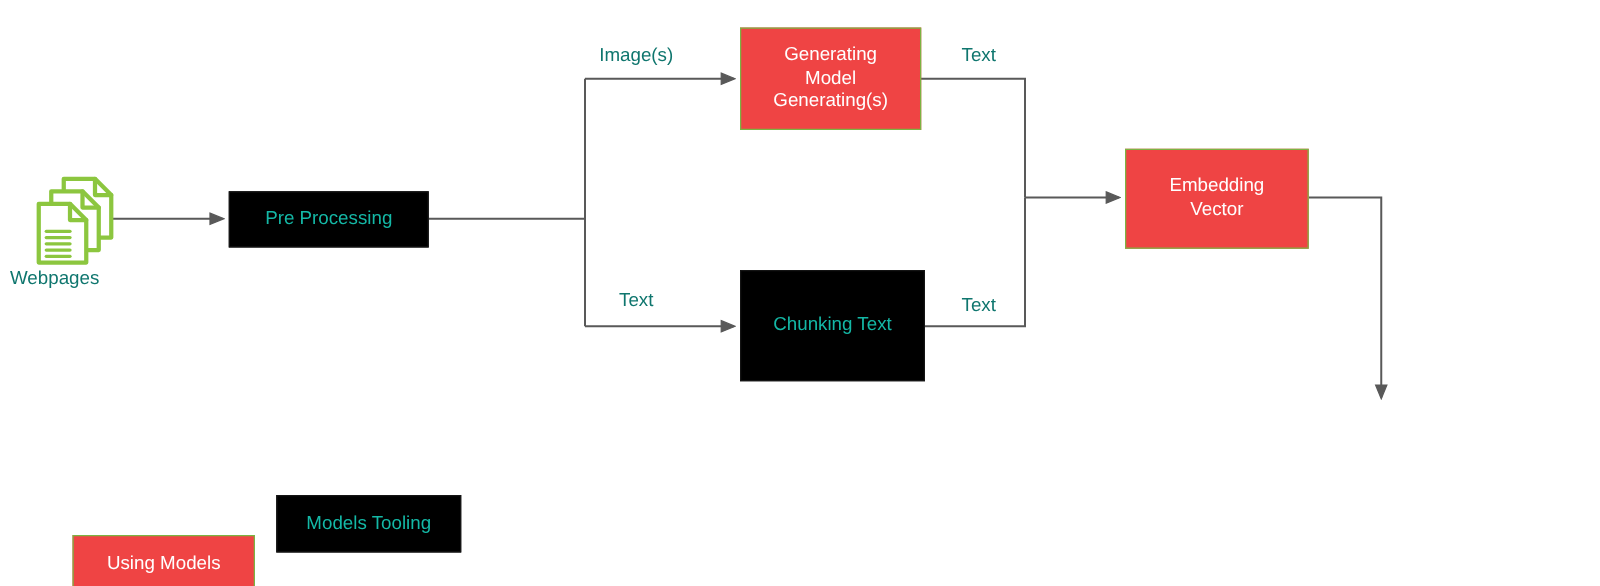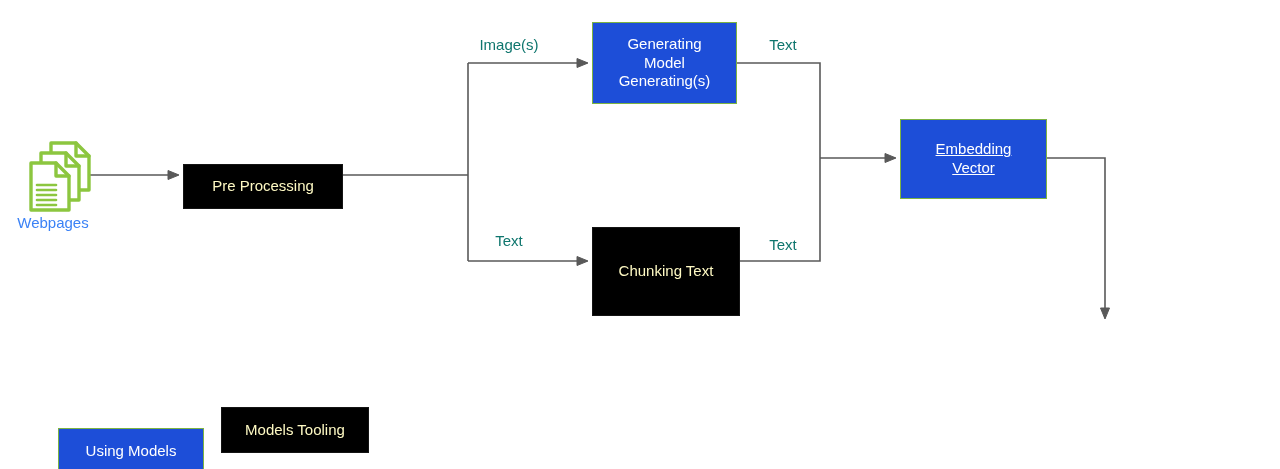--- a/index.html
+++ b/index.html
@@ -16,35 +16,35 @@
     position: absolute;
     display: flex;
     align-items: center;
     justify-content: center;
     text-align: center;
     font-size: 15px;
     line-height: 1.25;
     z-index: 1;
     box-sizing: border-box;
   }
-  .black-node { background: #000000; color: #fef9c3; border: 1px solid #141414; margin-top: 11px; }
-  .green-node { background: #1d4ed8; color: #ffffff; border: 1px solid #7cb342; }
+  .black-node { background: #000000; color: #14b8a6; border: 1px solid #141414; }
+  .green-node { background: #ef4444; color: #ffffff; border: 1px solid #7cb342; }
   .edge-label {
     position: absolute;
     font-size: 15px;
     color: #0f766e;
     text-align: center;
     z-index: 2;
     white-space: nowrap;
   }
   .node-caption {
     position: absolute;
     font-size: 15px;
-    color: #3b82f6;
-    text-align: center;
+    color: #0f766e;
+    text-align: left;
     z-index: 2;
   }
   #webpages-icon { position: absolute; left: 28px; top: 140px; z-index: 1; }
 </style>
 </head>
 <body>
 
 <div id="canvas">
 
   <svg id="wires" width="1280" height="469">
@@ -114,21 +114,21 @@
   <div class="node green-node" style="left:592px; top:22px; width:145px; height:82px; flex-direction:column;">
     <span>Generating</span>
     <span>Model</span>
     <span>Generating(s)</span>
   </div>
 
   <div class="node black-node" style="left:592px; top:216px; width:148px; height:89px;">
     <span>Chunking Text</span>
   </div>
 
-  <div class="node green-node" style="left:900px; top:119px; width:147px; height:80px; flex-direction:column;text-decoration:underline;">
+  <div class="node green-node" style="left:900px; top:119px; width:147px; height:80px; flex-direction:column;">
     <span>Embedding</span>
     <span>Vector</span>
   </div>
 
 
   <div class="node green-node" style="left:58px; top:396px; width:146px; height:46px;margin-top:32px;">
     <span>Using Models</span>
   </div>
   <div class="node black-node" style="left:221px; top:396px; width:148px; height:46px;">
     <span>Models Tooling</span>

